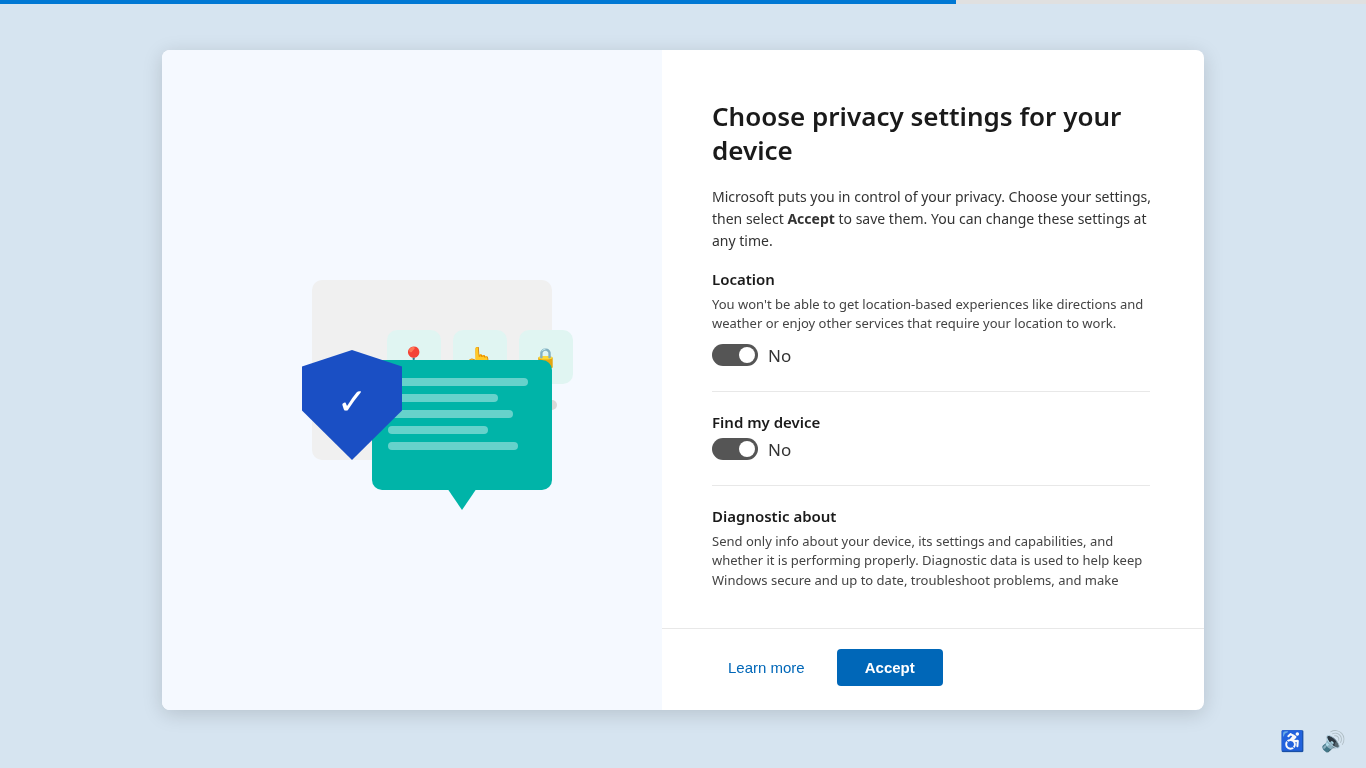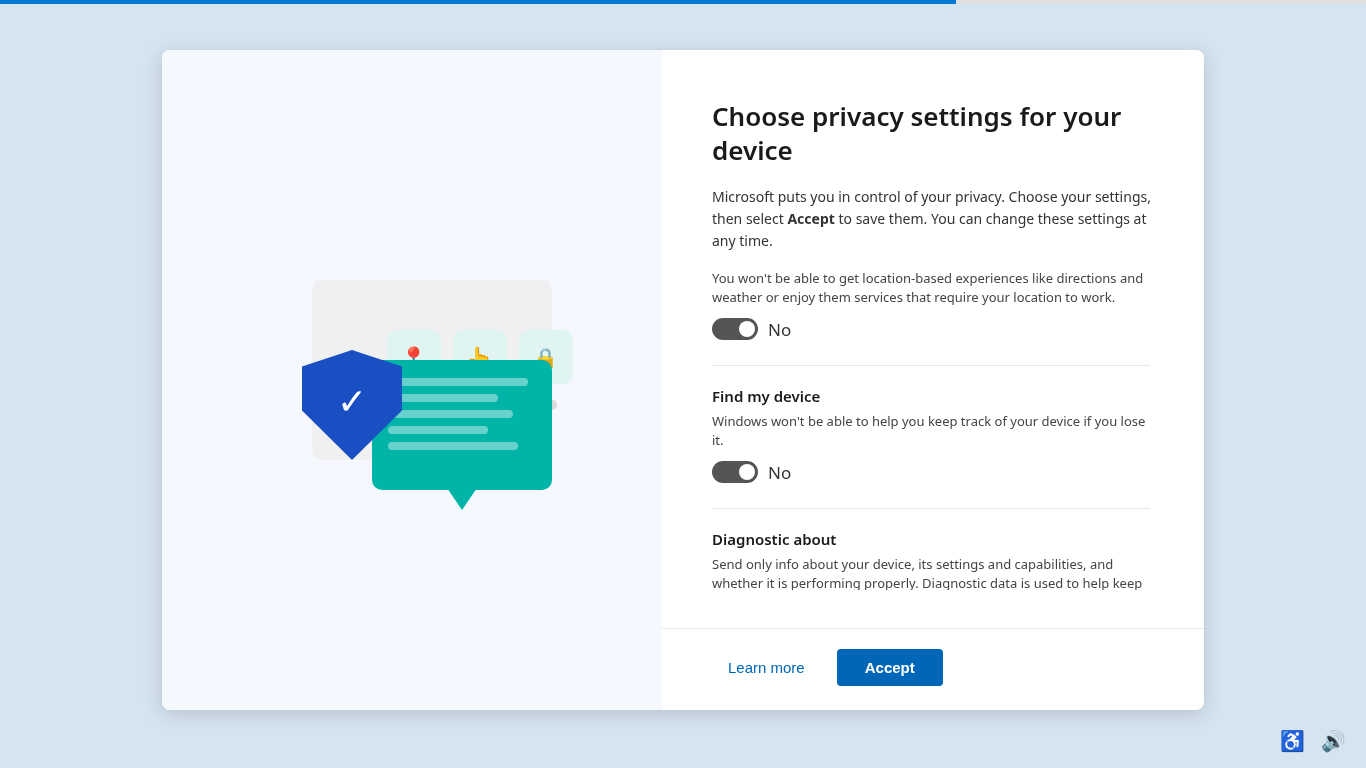--- a/index.html
+++ b/index.html
@@ -363,36 +363,36 @@
     <div class="right-panel">
       <h1 class="page-title">Choose privacy settings for your device</h1>
 
       <p class="intro-text">
         <span>Microsoft puts you in control of your privacy. Choose your settings, then select </span><strong>Accept</strong><span> to save them. You can change these settings at any time.</span>
       </p>
 
       <div class="settings-scroll">
 
         <div class="setting-section">
-          <div class="setting-desc">You won't be able to get location-based experiences like directions and weather or enjoy them services that require your location to work.</div>
+          <div class="setting-title">Location</div>
+          <div class="setting-desc">You won't be able to get location-based experiences like directions and weather or enjoy other services that require your location to work.</div>
           <div class="toggle-row">
             <label class="toggle">
               <div class="toggle-track" style="background:#555;">
                 <div class="toggle-thumb" style="left: 27px;"></div>
               </div>
             </label>
             <span class="toggle-label">No</span>
           </div>
         </div>
 
         <div class="divider"></div>
 
         <div class="setting-section">
           <div class="setting-title">Find my device</div>
-          <div class="setting-desc">Windows won't be able to help you keep track of your device if you lose it.</div>
           <div class="toggle-row">
             <label class="toggle">
               <div class="toggle-track" style="background:#555;">
                 <div class="toggle-thumb" style="left: 27px;"></div>
               </div>
             </label>
             <span class="toggle-label">No</span>
           </div>
         </div>
 

